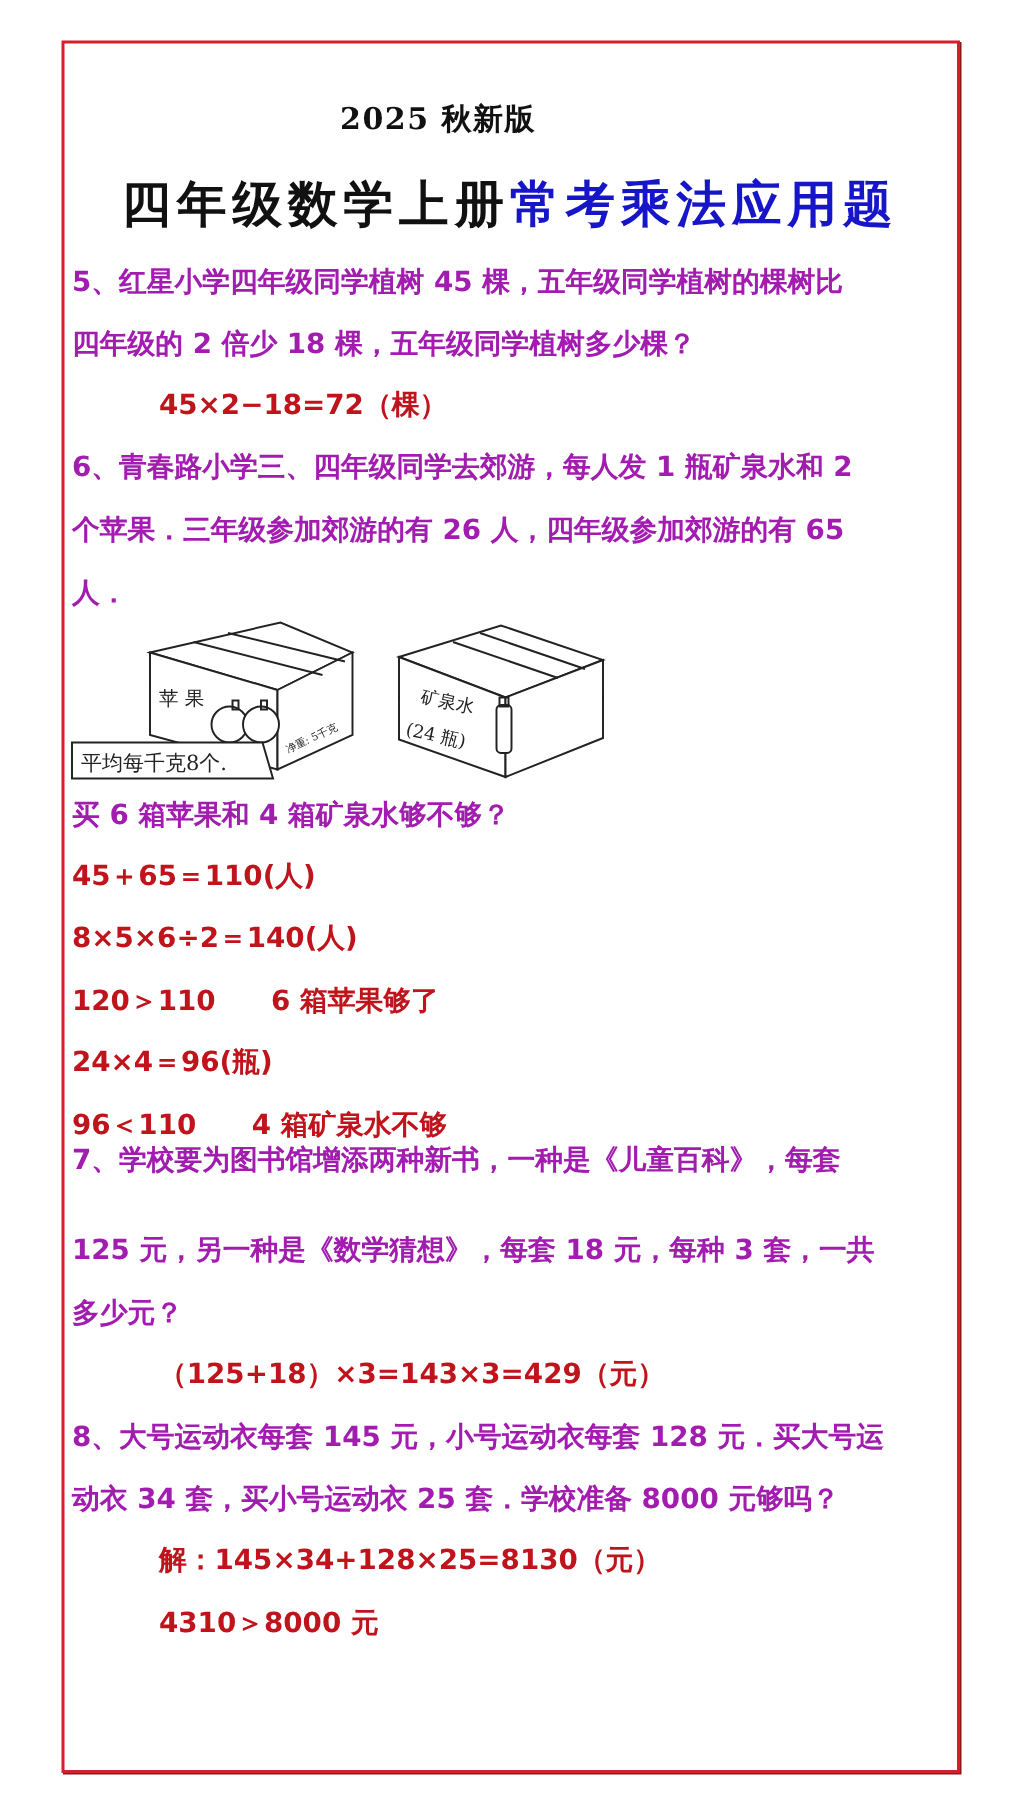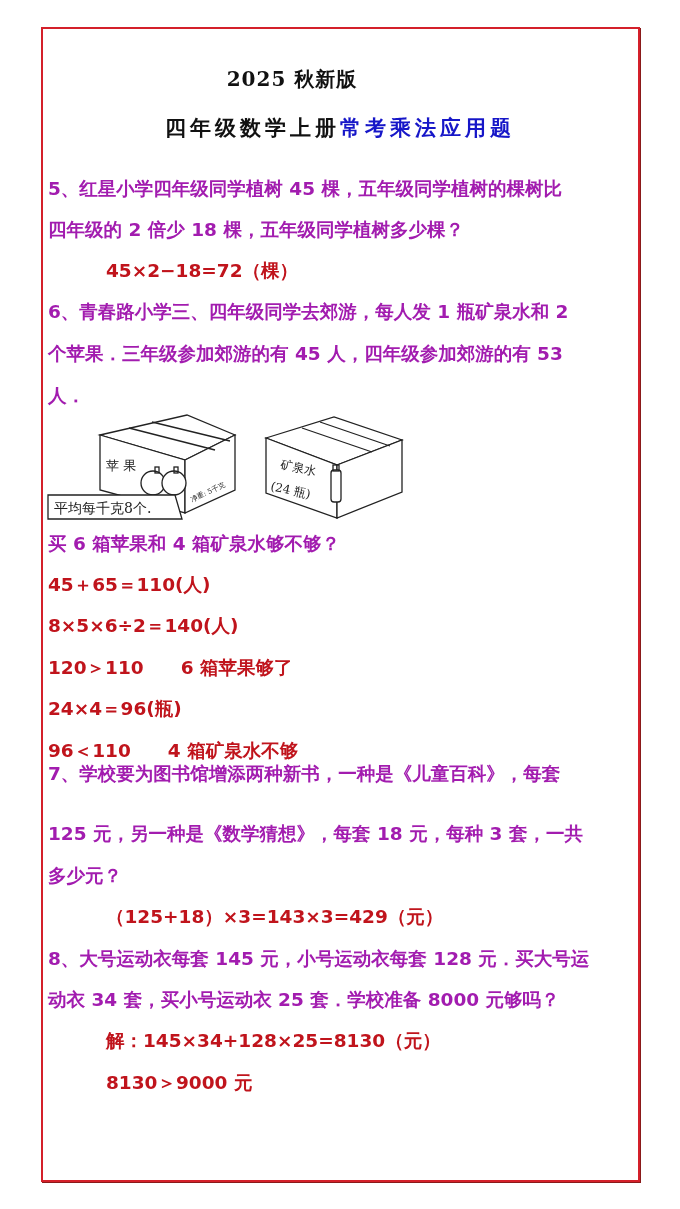--- a/index.html
+++ b/index.html
@@ -11,21 +11,21 @@
     box-shadow: 1px 1px 0 #8a1a1a;
   }
   .title1 {
     position: absolute; left: 0; width: 584px; top: 66px; text-align: center;
     font-family: "DejaVu Serif", "Liberation Serif", serif;
     font-size: 20px; font-weight: bold; color: #111; letter-spacing: 1px;
   }
   .title2 {
     position: absolute; left: 0; width: 680px; top: 114px; text-align: center;
     font-family: "DejaVu Serif", "Liberation Serif", serif;
-    font-size: 21px; font-weight: bold; letter-spacing: 4px;
+    font-size: 33px; font-weight: bold; letter-spacing: 4px;
   }
   .title2 .black { color: #111; }
   .title2 .blue { color: #1616c8; }
   .line {
     position: absolute; left: 48px; white-space: nowrap;
     font-size: 18.5px; font-weight: bold; color: #a21caf; line-height: 24px;
   }
   .ans { color: #c0141c; }
   .illus { position: absolute; left: 42px; top: 410px; width: 380px; height: 112px; }
 </style>
@@ -37,21 +37,21 @@
 <div class="title1">2025 秋新版</div>
 <div class="title2">
   <span class="black">四年级数学上册</span><span class="blue">常考乘法应用题</span>
 </div>
 
 <div class="line" style="top:177px">5、红星小学四年级同学植树 45 棵，五年级同学植树的棵树比</div>
 <div class="line" style="top:218px">四年级的 2 倍少 18 棵，五年级同学植树多少棵？</div>
 <div class="line ans" style="top:259px; left:106px">45×2−18=72（棵）</div>
 
 <div class="line" style="top:300px">6、青春路小学三、四年级同学去郊游，每人发 1 瓶矿泉水和 2</div>
-<div class="line" style="top:342px">个苹果．三年级参加郊游的有 45 人，四年级参加郊游的有 53</div>
+<div class="line" style="top:342px">个苹果．三年级参加郊游的有 26 人，四年级参加郊游的有 65</div>
 <div class="line" style="top:384px">人．</div>
 
 <svg class="illus" viewBox="0 0 380 112">
   <g fill="none" stroke="#222" stroke-width="1.3">
 
     <g>
       <polygon points="58,25 145,5 193,25 143,50" fill="#fff"></polygon>
       <polygon points="58,25 143,50 143,103 58,80" fill="#fff"></polygon>
       <polygon points="143,50 193,25 193,80 143,103" fill="#fff"></polygon>
       <line x1="87" y1="18" x2="173" y2="40"></line>
@@ -91,13 +91,13 @@
 <div class="line ans" style="top:739px">96＜110　　4 箱矿泉水不够</div>
 
 <div class="line" style="top:762px">7、学校要为图书馆增添两种新书，一种是《儿童百科》，每套</div>
 <div class="line" style="top:822px">125 元，另一种是《数学猜想》，每套 18 元，每种 3 套，一共</div>
 <div class="line" style="top:864px">多少元？</div>
 <div class="line ans" style="top:905px; left:106px">（125+18）×3=143×3=429（元）</div>
 
 <div class="line" style="top:947px">8、大号运动衣每套 145 元，小号运动衣每套 128 元．买大号运</div>
 <div class="line" style="top:988px">动衣 34 套，买小号运动衣 25 套．学校准备 8000 元够吗？</div>
 <div class="line ans" style="top:1029px; left:106px">解：145×34+128×25=8130（元）</div>
-<div class="line ans" style="top:1071px; left:106px">8130＞9000 元</div>
+<div class="line ans" style="top:1071px; left:106px">4310＞8000 元</div>
 
 </body></html>

